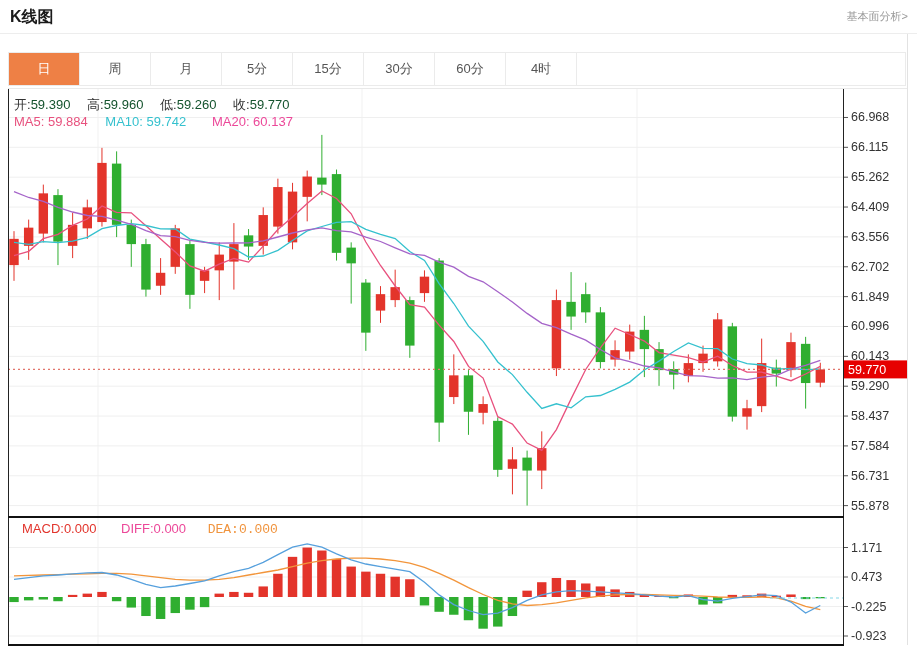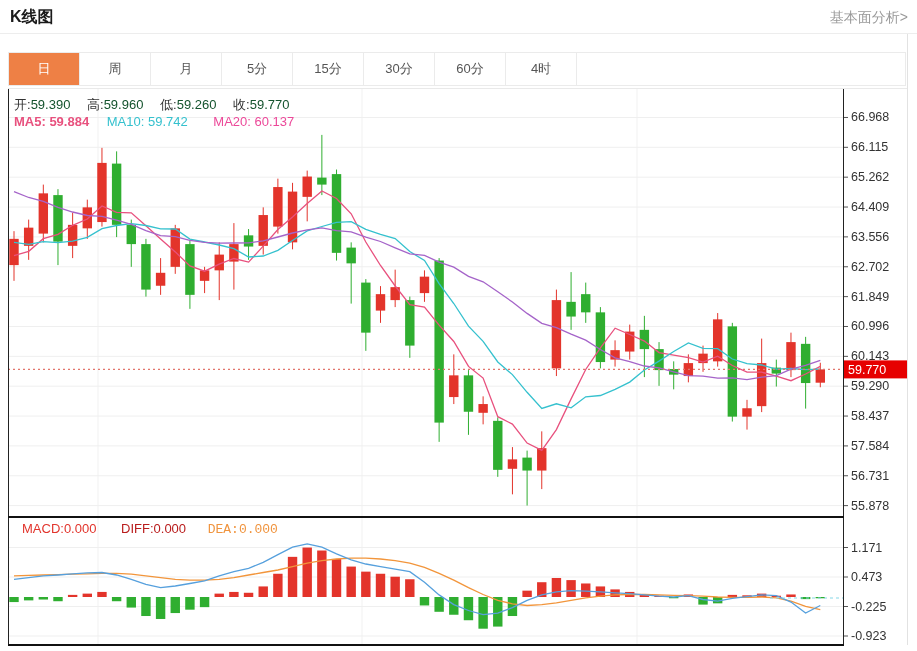--- a/index.html
+++ b/index.html
@@ -1,36 +1,36 @@
 <!DOCTYPE html>
 <html><head>
 <meta charset="utf-8">
 <style>
   html,body{margin:0;padding:0;background:#fff;overflow:hidden;}
   body{width:917px;height:651px;position:relative;
        font-family:"Liberation Sans","DejaVu Sans",sans-serif;color:#333;}
   .title{position:absolute;left:10px;top:7px;font-size:16px;font-weight:bold;color:#1a1a1a;z-index:3;text-align:right;}
-  .fund-link{position:absolute;right:9px;top:9px;font-size:14px;color:#999;text-decoration:none;z-index:3;cursor:pointer;text-align:center;}
+  .fund-link{position:absolute;right:9px;top:9px;font-size:11px;color:#999;text-decoration:none;z-index:3;cursor:pointer;text-align:center;}
   .hdr-divider{position:absolute;left:0;top:33px;width:917px;height:1px;background:#ededed;z-index:1;}
   .tabs{position:absolute;left:8px;top:52px;width:898px;height:34px;display:flex;
         border:1px solid #ebebeb;box-sizing:border-box;background:#fff;z-index:3;}
   .tab{width:71px;height:100%;display:flex;align-items:center;justify-content:center;
        font-size:13px;color:#555;border-right:1px solid #ebebeb;box-sizing:border-box;cursor:pointer;}
   .tab.active{background:#ee8045;color:#fff;}
   .tab-filler{flex:1;}
   .readout{position:absolute;left:14px;top:96px;font-size:13px;z-index:2;white-space:nowrap;}
   .readout .lbl{color:#333;}
   .readout .val{color:#14532d;margin-right:13px;}
   .ma-readout{position:absolute;left:14px;top:114px;font-size:13px;z-index:2;white-space:nowrap;}
-  .ma5{color:#e8517e;margin-right:14px;font-weight:bold;}
+  .ma5{color:#e8517e;margin-right:14px;}
   .ma10{color:#35c1ce;margin-right:22px;}
   .ma20{color:#ec4899;}
   .macd-readout{position:absolute;left:22px;top:521px;font-size:13px;z-index:2;white-space:nowrap;}
   .macd-v{color:#e2342c;margin-right:21px;}
-  .diff-v{color:#b91c1c;margin-right:18px;margin-top:48px;}
+  .diff-v{color:#ec4899;margin-right:18px;margin-top:48px;}
   .dea-v{color:#f0943e;font-family:Liberation Mono, monospace;}
   #chart{position:absolute;left:0;top:0;z-index:1;}
 </style>
 </head>
 <body>
 
 <div class="title">K线图</div>
 <a class="fund-link">基本面分析&gt;</a>
 <div class="hdr-divider"></div>
 

